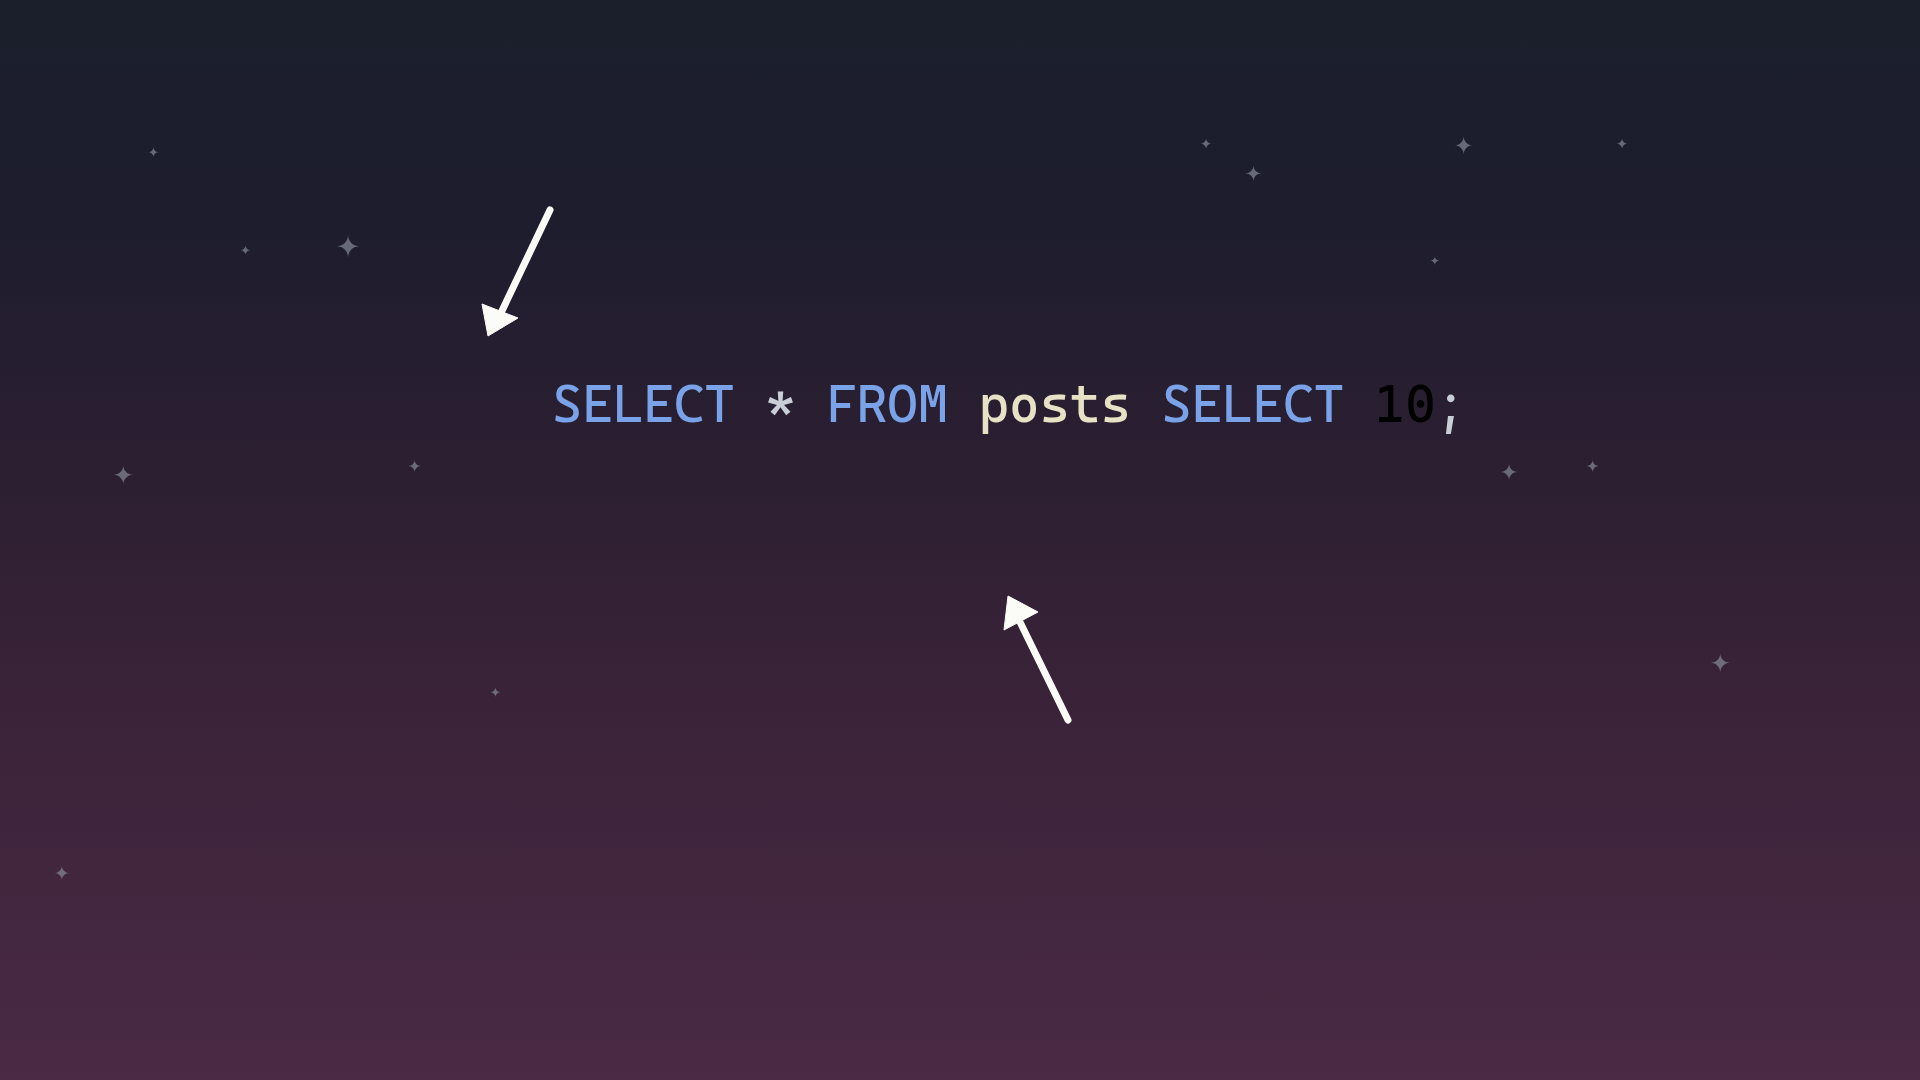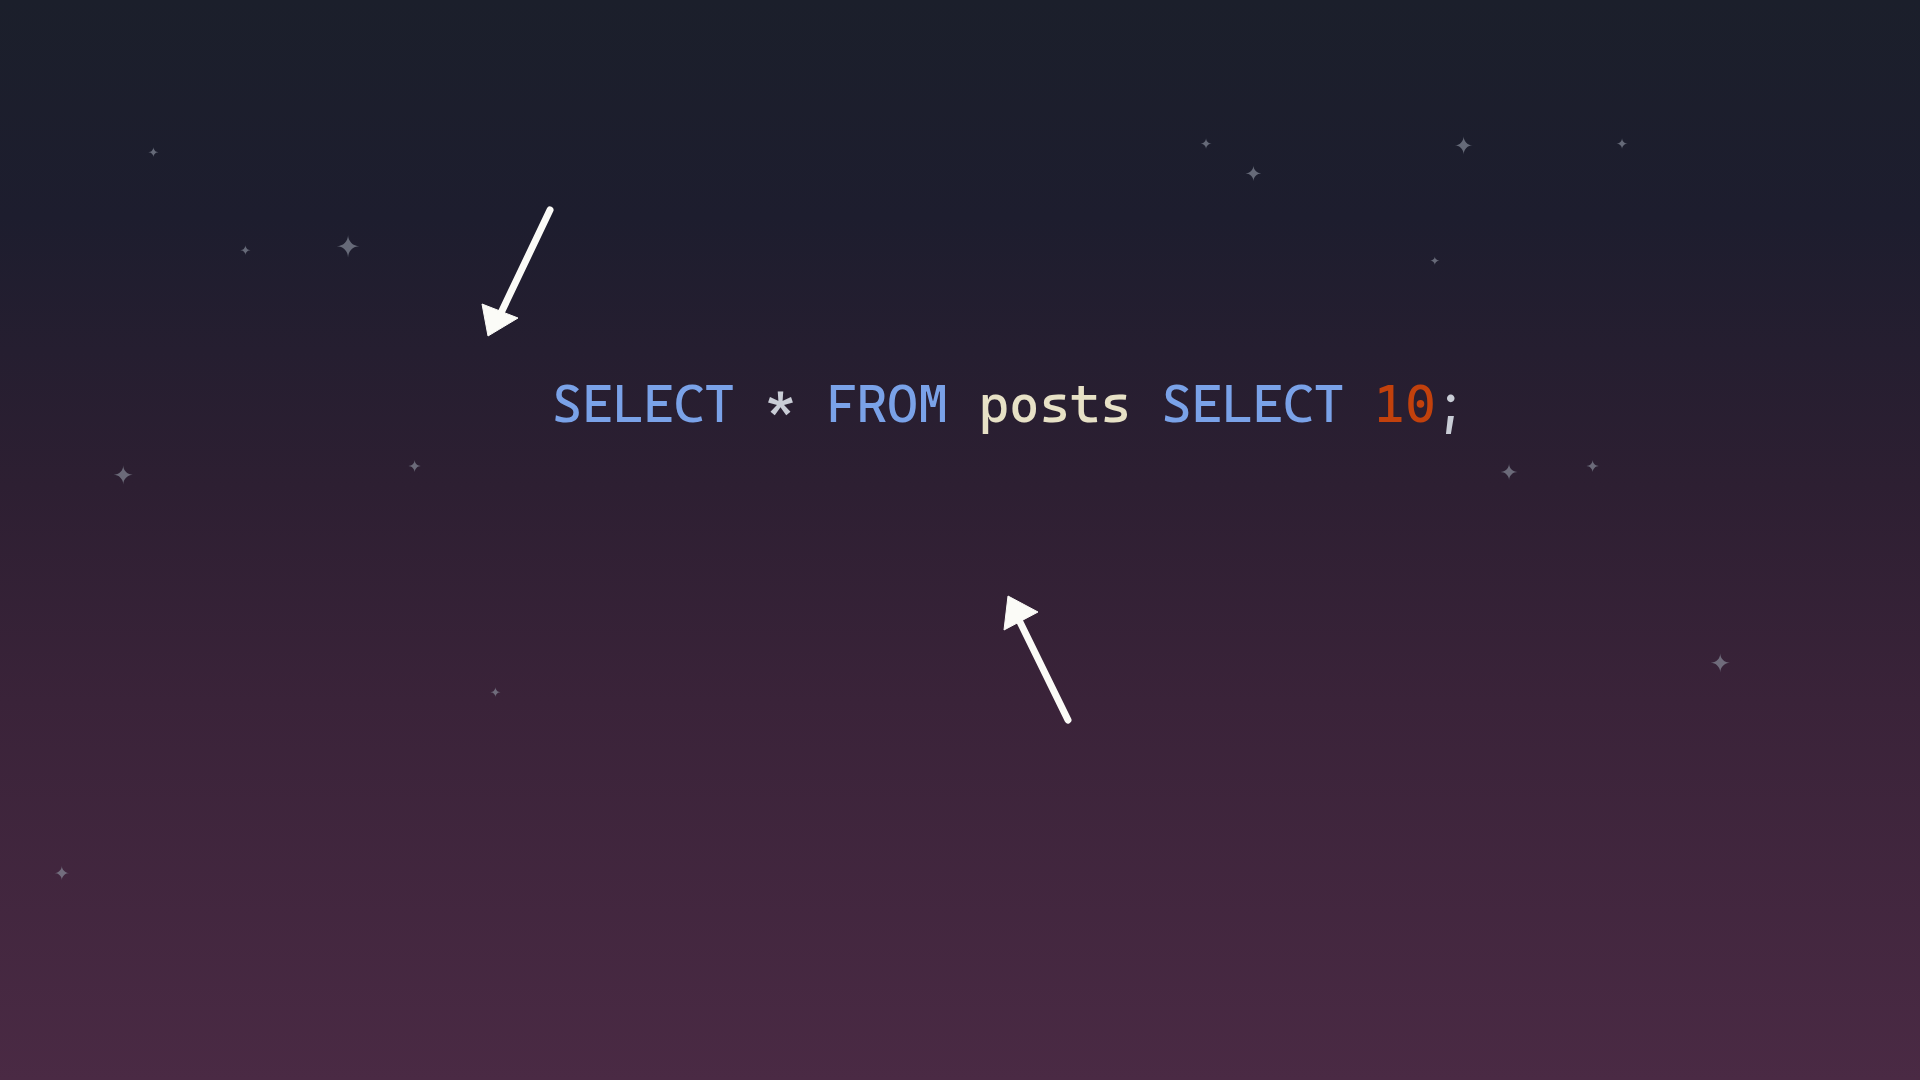--- a/index.html
+++ b/index.html
@@ -31,21 +31,21 @@
     line-height: 1.28;
     white-space: pre;
   }
   .line { white-space: pre; }
   .indent-top { padding-left: 297px; }
 
   
   .kw    { color: #7aa2e8; }
   .op    { color: #c9cdd6; }
   .id    { color: #e7e1c6; }          
-  .num   { color: #c2410c; }
+  .num   { color: #000000; }
   .semi  { color: #c9cdd6; }
 
   .arrow {
     position: absolute;
     pointer-events: none;
   }
   .arrow svg { overflow: visible; }
   .arrow path, .arrow line, .arrow polygon { fill: #fbfbf7; stroke: #fbfbf7; }
 
 </style>

